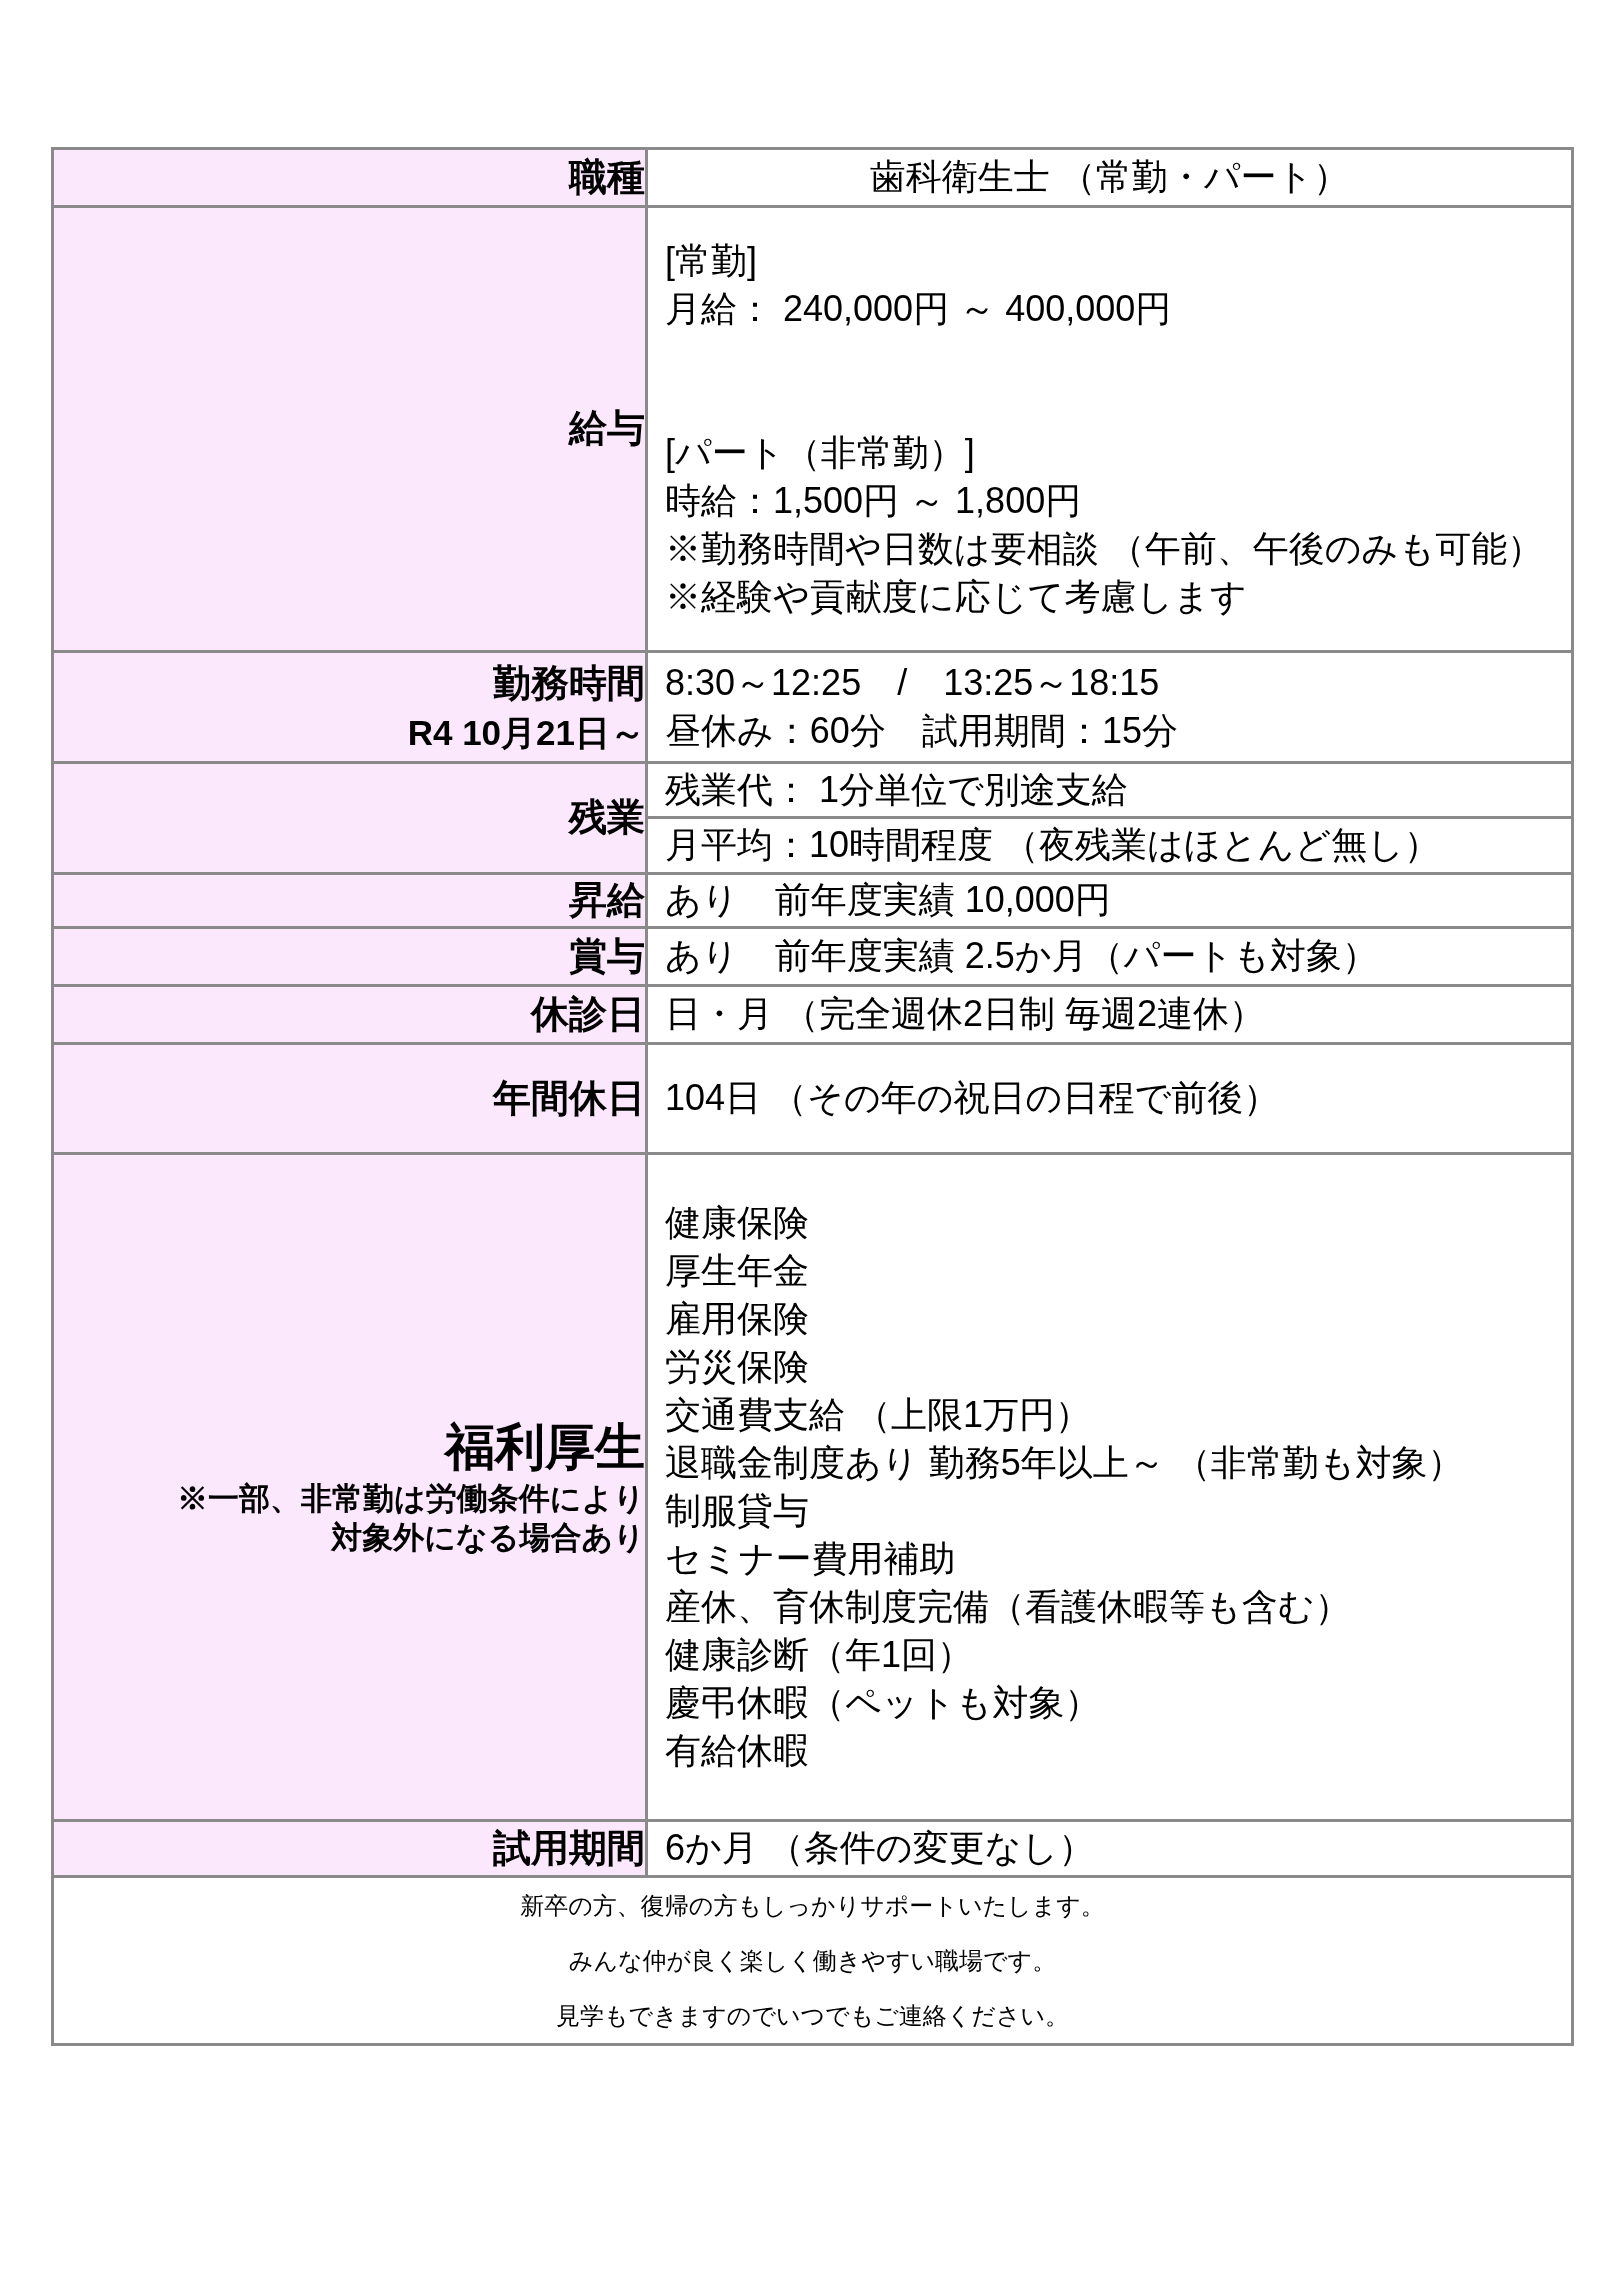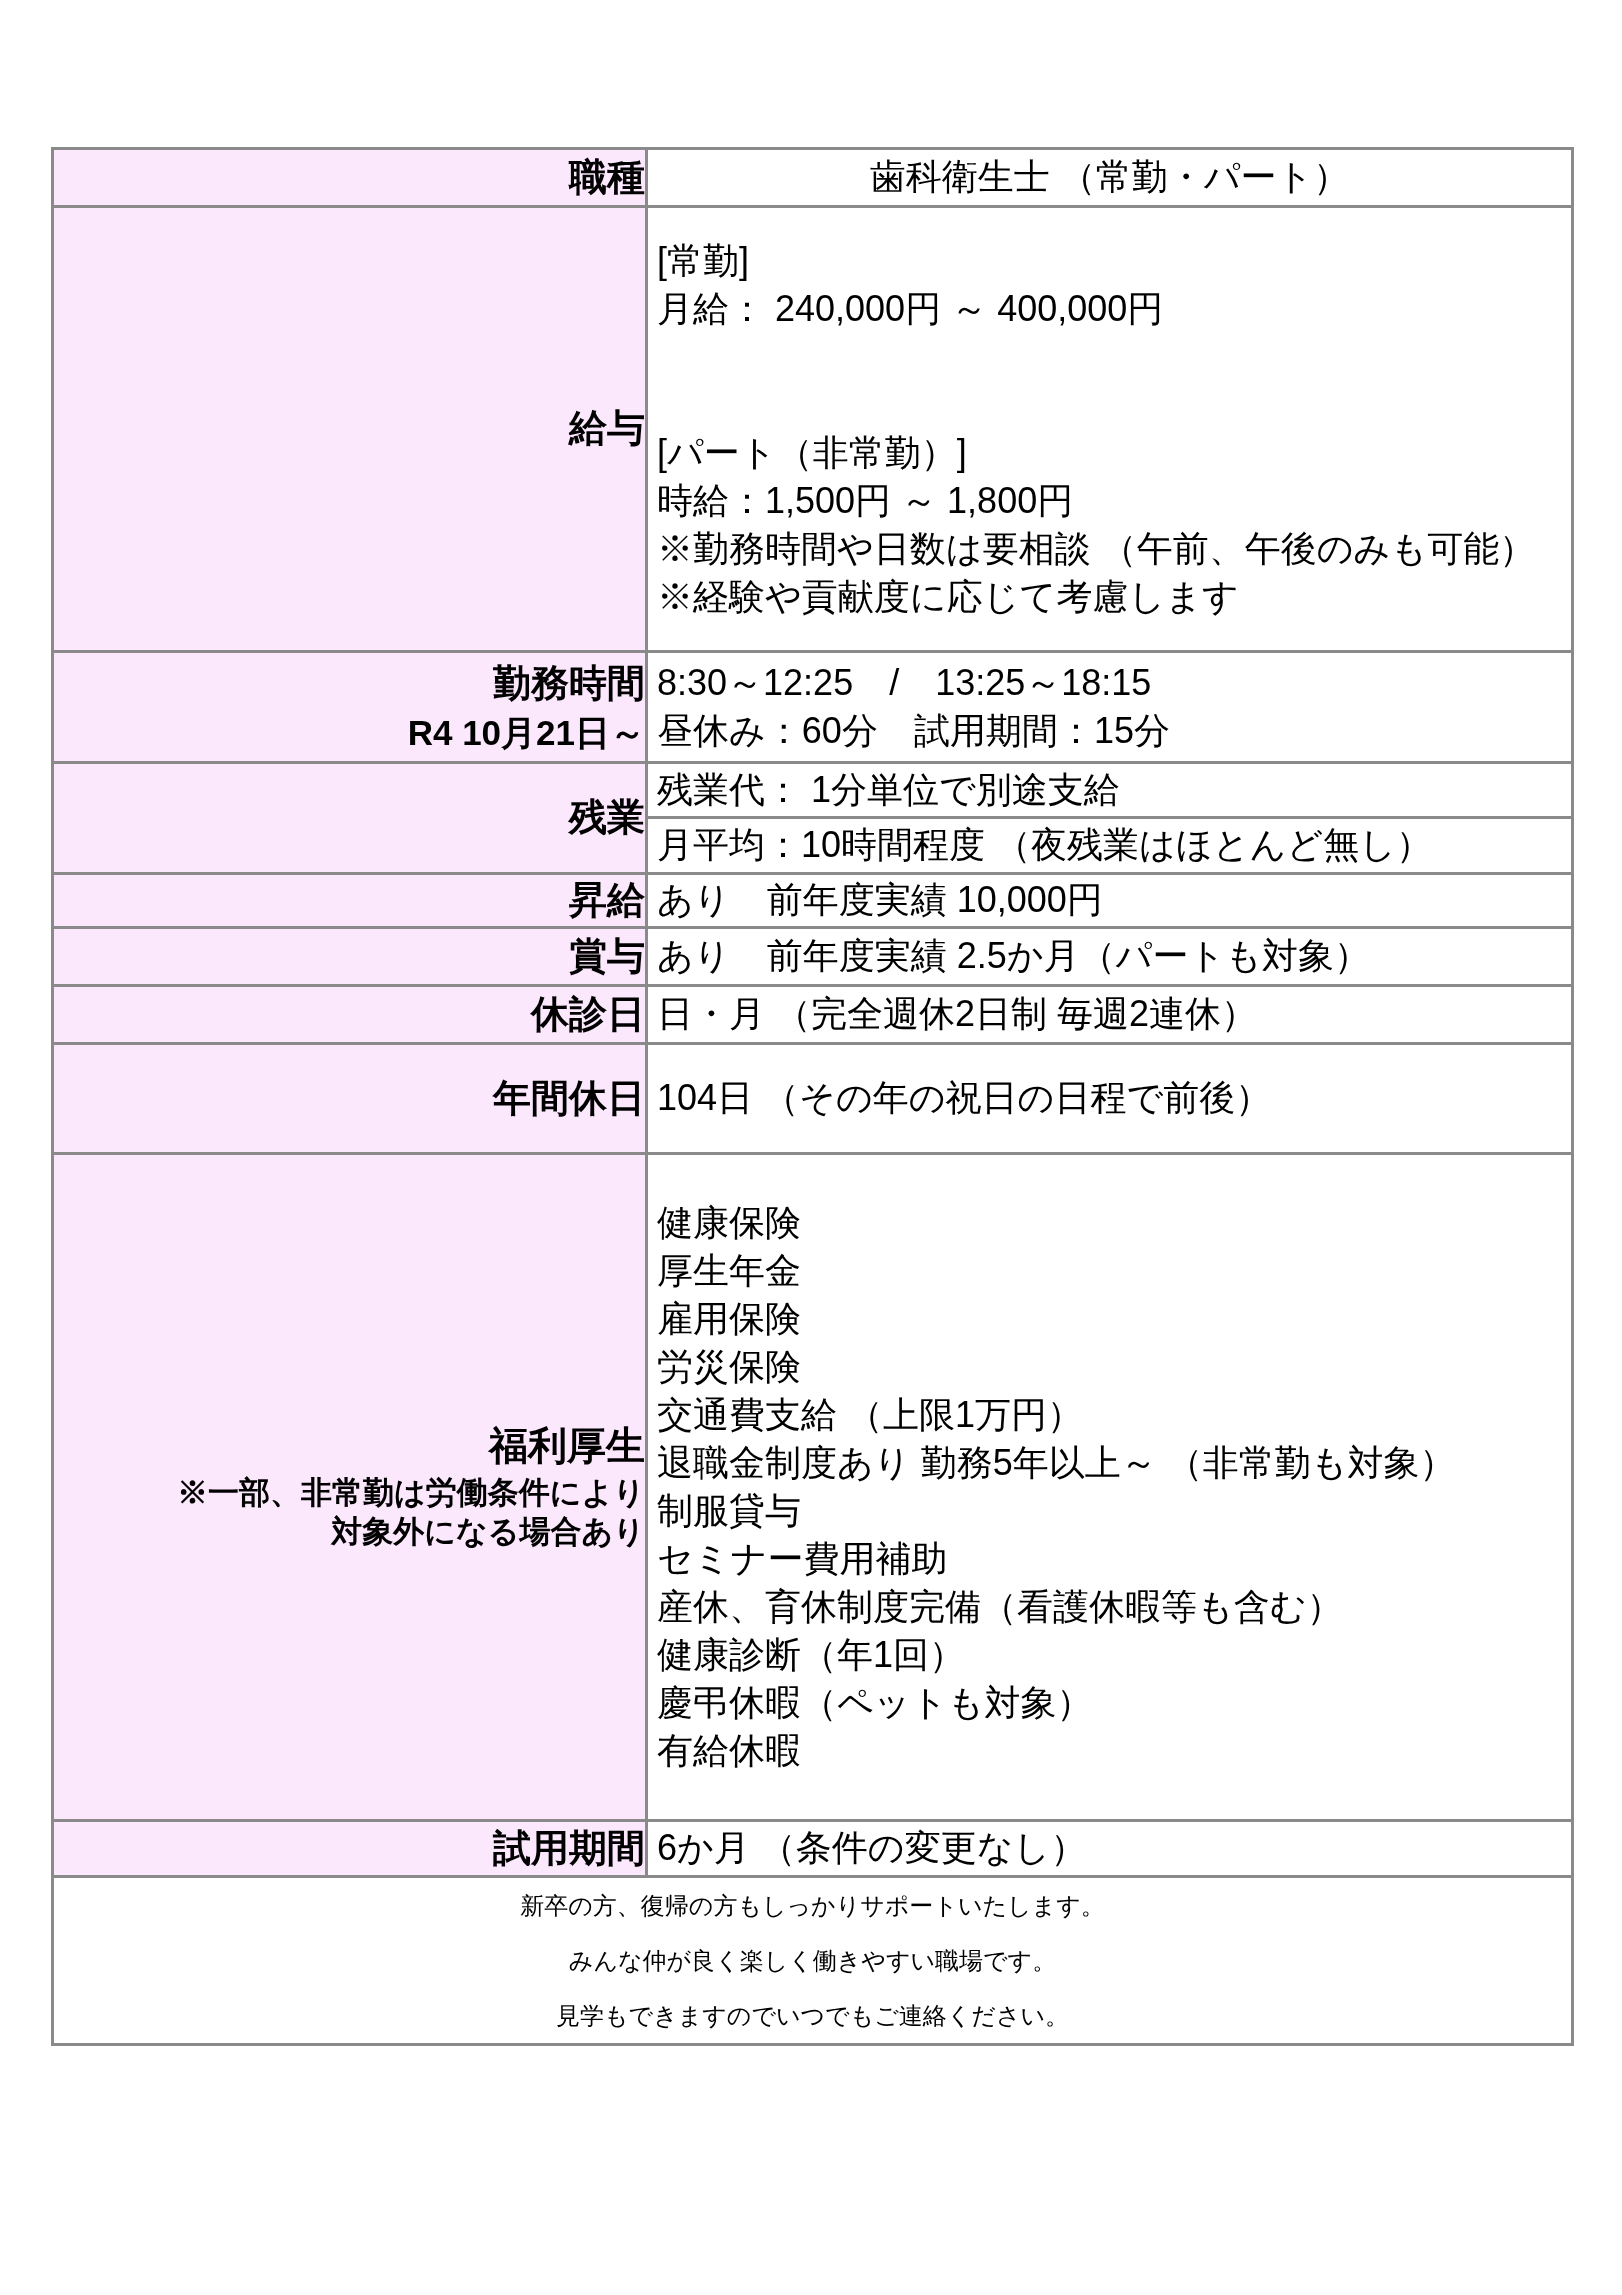--- a/index.html
+++ b/index.html
@@ -29,21 +29,21 @@
   td.label {
     background:#fce8fd;
     text-align:right;
     font-weight:bold;
     font-size:38px;
     line-height:1.35;
   }
   td.value {
     background:#ffffff;
     font-size:36px;
-    padding:0 9px;
+    padding:0 17px;
   }
   td.value.center { text-align:center; padding:0; }
 
   .line {
     height:48px;
     display:flex;
     align-items:center;
     white-space:nowrap;
   }
   td.value.center .line, td.footer .line { justify-content:center; }
@@ -57,21 +57,21 @@
   tr.r-shokyu   td { height:54px; }
   tr.r-shoyo    td { height:58px; }
   tr.r-kyushin  td { height:58px; }
   tr.r-nenkan   td { height:110px; }
   tr.r-fukuri   td { height:667px; }
   tr.r-shiyo    td { height:56px; }
   tr.r-footer   td { height:166px; }
 
   .label-sub { font-size:35px; }
 
-  .fukuri-main { font-size:39px; font-weight:bold; line-height:1.2; }
+  .fukuri-main { font-size:50px; font-weight:bold; line-height:1.2; }
   .fukuri-note { font-size:31px; font-weight:bold; line-height:1.25; margin-top:3.9px; }
 
   td.footer {
     background:#fff;
     font-size:24px;
     text-align:center;
     vertical-align:middle;
   }
   td.footer .line { height:55px; }
 </style>

